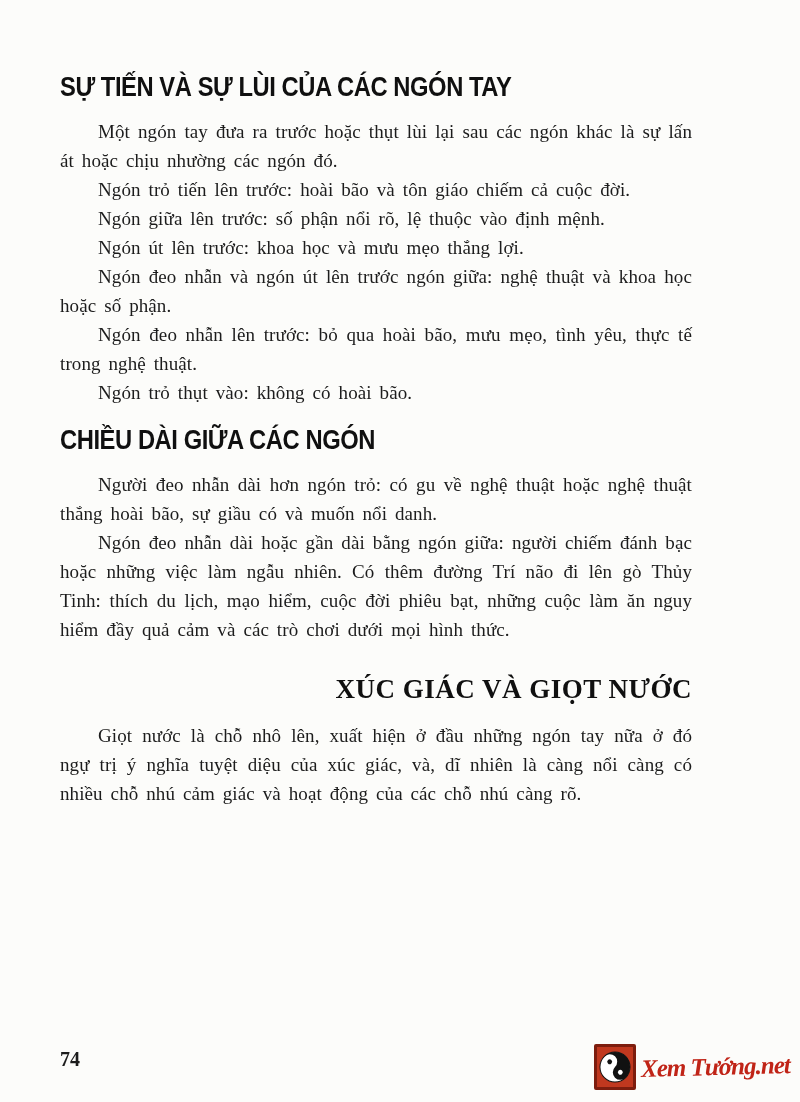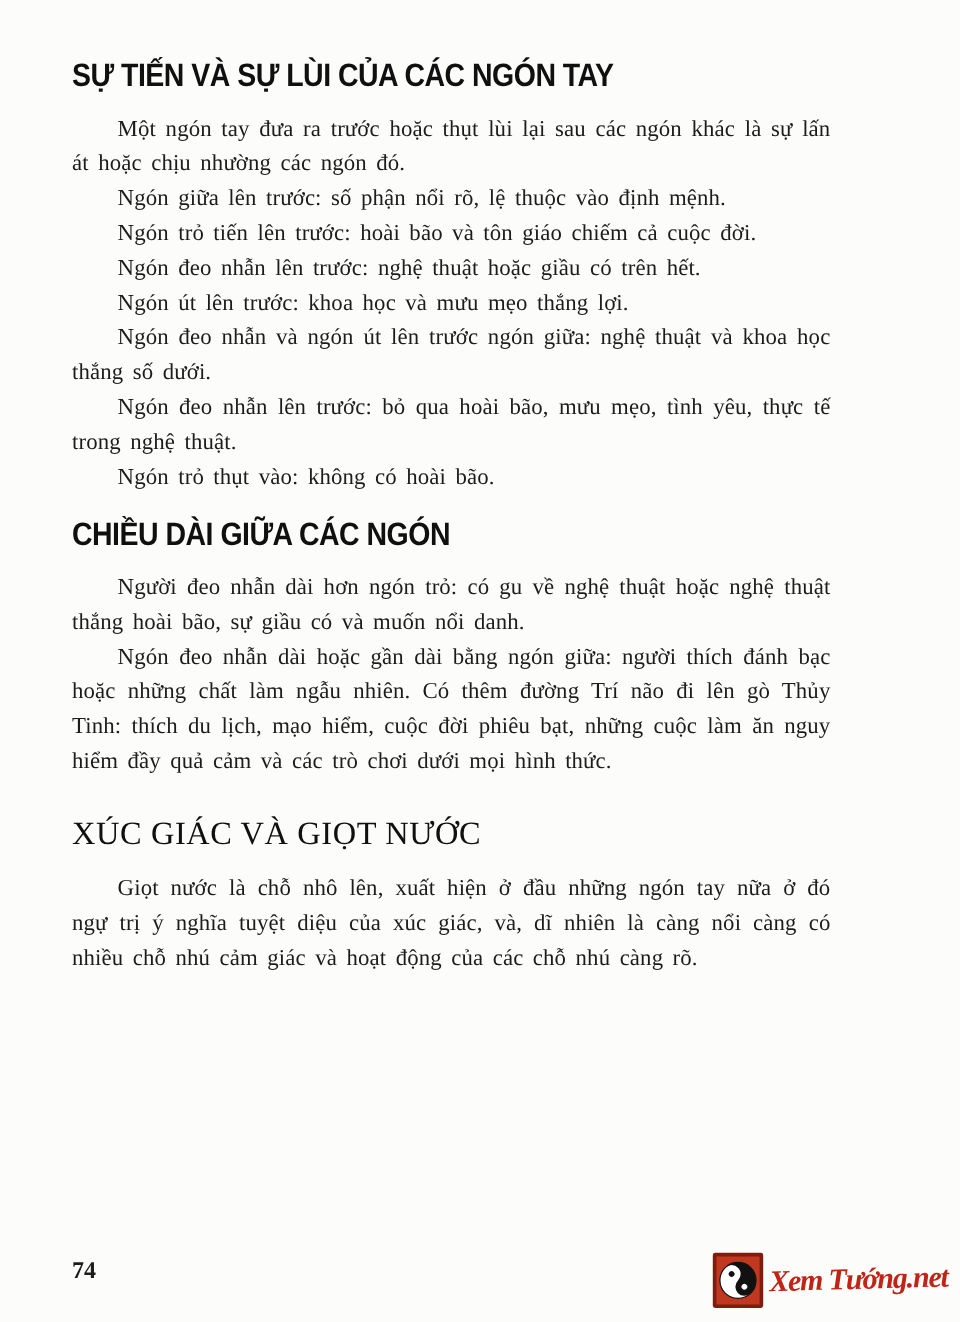--- a/index.html
+++ b/index.html
@@ -7,42 +7,42 @@
     position:relative;
     width:800px;height:1102px;
     margin:0 auto;
     background:#fcfcfa;
     overflow:hidden;
     font-family:"Liberation Serif", serif;
     color:#1c1c1c;
     box-sizing:border-box;
   }
   .content{
-    padding:48px 108px 0 60px;
+    padding:72px 108px 0 60px;
   }
   
   .h-sans{
     font-family:"Liberation Sans", sans-serif;
     font-weight:700;
     font-size:27px;
     color:#101010;
     margin:0 0 14px 0;
     white-space:nowrap;
     transform:scaleX(0.88);
     transform-origin:left center;
     letter-spacing:-0.5px;
   }
   .sec-mid .h-sans{margin-top:18px;}
   
   .h-serif-center{
     font-family:"Liberation Serif", serif;
-    font-weight:400;
+    font-weight:700;
     font-size:27px;
     color:#101010;
-    text-align:left;
+    text-align:right;
     margin:30px 0 16px 0;
     letter-spacing:0.5px;
   }
   .content p{
     margin:0;
     font-size:19px;
     line-height:29px;
     text-align:justify;
     text-indent:38px;
     word-spacing:0.16em;
@@ -91,33 +91,32 @@
 </style>
 </head>
 <body>
 
 <div class="page">
   <div class="content">
 
     <section class="sec-top">
       <h1 class="h-sans">SỰ TIẾN VÀ SỰ LÙI CỦA CÁC NGÓN TAY</h1>
       <p>Một ngón tay đưa ra trước hoặc thụt lùi lại sau các ngón khác là sự lấn át hoặc chịu nhường các ngón đó.</p>
+      <p>Ngón trỏ tiến lên trước: hoài bão và tôn giáo chiếm cả cuộc đời.</p>
       <p>Ngón giữa lên trước: số phận nổi rõ, lệ thuộc vào định mệnh.</p>
-      <p>Ngón trỏ tiến lên trước: hoài bão và tôn giáo chiếm cả cuộc đời.</p>
-      <p>Ngón đeo nhẫn lên trước: nghệ thuật hoặc giầu có trên hết.</p>
       <p>Ngón út lên trước: khoa học và mưu mẹo thắng lợi.</p>
-      <p>Ngón đeo nhẫn và ngón út lên trước ngón giữa: nghệ thuật và khoa học thắng số dưới.</p>
+      <p>Ngón đeo nhẫn và ngón út lên trước ngón giữa: nghệ thuật và khoa học hoặc số phận.</p>
       <p>Ngón đeo nhẫn lên trước: bỏ qua hoài bão, mưu mẹo, tình yêu, thực tế trong nghệ thuật.</p>
       <p>Ngón trỏ thụt vào: không có hoài bão.</p>
     </section>
 
     <section class="sec-mid">
       <h1 class="h-sans">CHIỀU DÀI GIỮA CÁC NGÓN</h1>
       <p>Người đeo nhẫn dài hơn ngón trỏ: có gu về nghệ thuật hoặc nghệ thuật thắng hoài bão, sự giầu có và muốn nổi danh.</p>
-      <p>Ngón đeo nhẫn dài hoặc gần dài bằng ngón giữa: người thích đánh bạc hoặc những chất làm ngẫu nhiên. Có thêm đường Trí não đi lên gò Thủy Tinh: thích du lịch, mạo hiểm, cuộc đời phiêu bạt, những cuộc làm ăn nguy hiểm đầy quả cảm và các trò chơi dưới mọi hình thức.</p>
+      <p>Ngón đeo nhẫn dài hoặc gần dài bằng ngón giữa: người chiếm đánh bạc hoặc những việc làm ngẫu nhiên. Có thêm đường Trí não đi lên gò Thủy Tinh: thích du lịch, mạo hiểm, cuộc đời phiêu bạt, những cuộc làm ăn nguy hiểm đầy quả cảm và các trò chơi dưới mọi hình thức.</p>
     </section>
 
     <section class="sec-bottom">
       <h1 class="h-serif-center">XÚC GIÁC VÀ GIỌT NƯỚC</h1>
       <p>Giọt nước là chỗ nhô lên, xuất hiện ở đầu những ngón tay nữa ở đó ngự trị ý nghĩa tuyệt diệu của xúc giác, và, dĩ nhiên là càng nổi càng có nhiều chỗ nhú cảm giác và hoạt động của các chỗ nhú càng rõ.</p>
     </section>
 
   </div>
 
   <div class="page-number">74</div>

